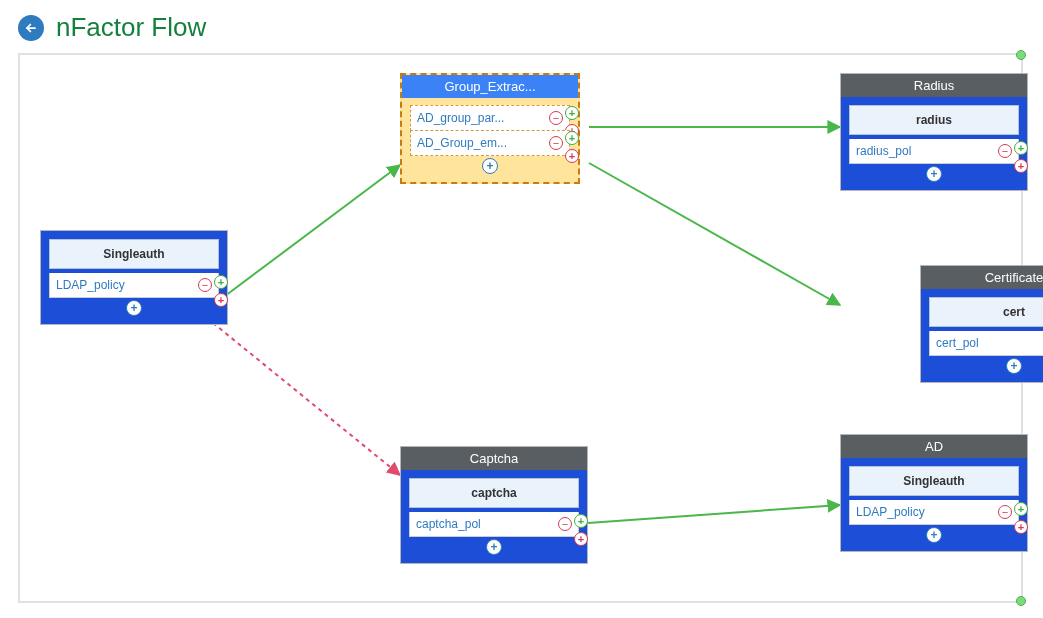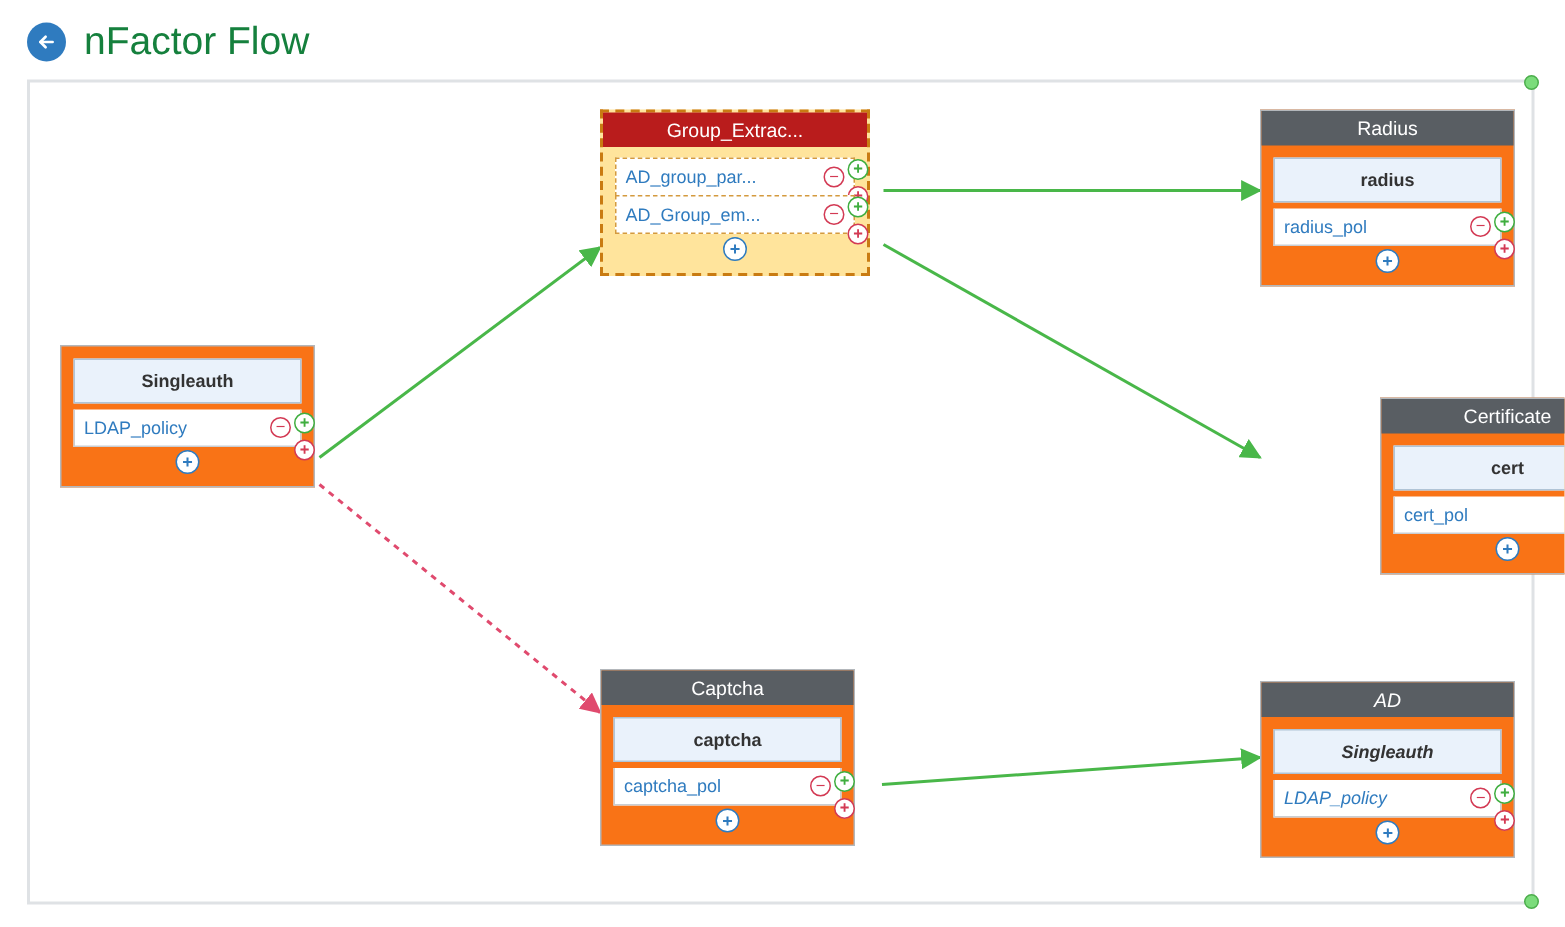--- a/index.html
+++ b/index.html
@@ -42,23 +42,23 @@
   }
   svg.edges {
     position: absolute;
     left: 0; top: 0;
     width: 100%;
     height: 100%;
     pointer-events: none;
   }
   .node {
     position: absolute;
-    width: 170px;
+    width: 188px;
     border: 1px solid #b3b7bb;
-    background: #f97316;
+    background: #1d4ed8;
     padding: 0 0 6px 0;
   }
   .node.selected {
     border: 2px dashed #c97b12;
     background: #ffe49c;
   }
   .node-title {
     background: #595e63;
     color: #fff;
     text-align: center;
@@ -206,21 +206,21 @@
           <span class="port-red">+</span>
         </div>
       </div>
       <div class="add-row">
           <span class="plus-blue">+</span>
         </div>
     </div>
   </div>
 
   <div class="node selected" style="left:380px; top:18px; width:180px;">
-    <div class="node-title" style="background:#b91c1c;">Group_Extrac...</div>
+    <div class="node-title" style="background:#3b82f6;">Group_Extrac...</div>
     <div class="node-body">
       <div class="policy-row" style="border-top:1px dashed #d49a3e;gap:20px;">
         <span class="pname">AD_group_par...</span>
         <span class="minus-circ">−</span>
         <div class="port-stack" style="top:0;">
           <span class="port-green">+</span>
           <span class="port-red">+</span>
         </div>
       </div>
       <div class="policy-row">
@@ -284,21 +284,21 @@
           <span class="port-green">+</span>
           <span class="port-red">+</span>
         </div>
       </div>
       <div class="add-row">
           <span class="plus-blue">+</span>
         </div>
     </div>
   </div>
 
-  <div class="node" style="left:820px; top:399px;font-style:italic;">
+  <div class="node" style="left:820px; top:379px;">
     <div class="node-title">AD</div>
     <div class="node-body">
       <div class="schema-box">Singleauth</div>
       <div class="policy-row">
         <span class="pname">LDAP_policy</span>
         <span class="minus-circ">−</span>
         <div class="port-stack" style="top:2px;">
           <span class="port-green">+</span>
           <span class="port-red">+</span>
         </div>

